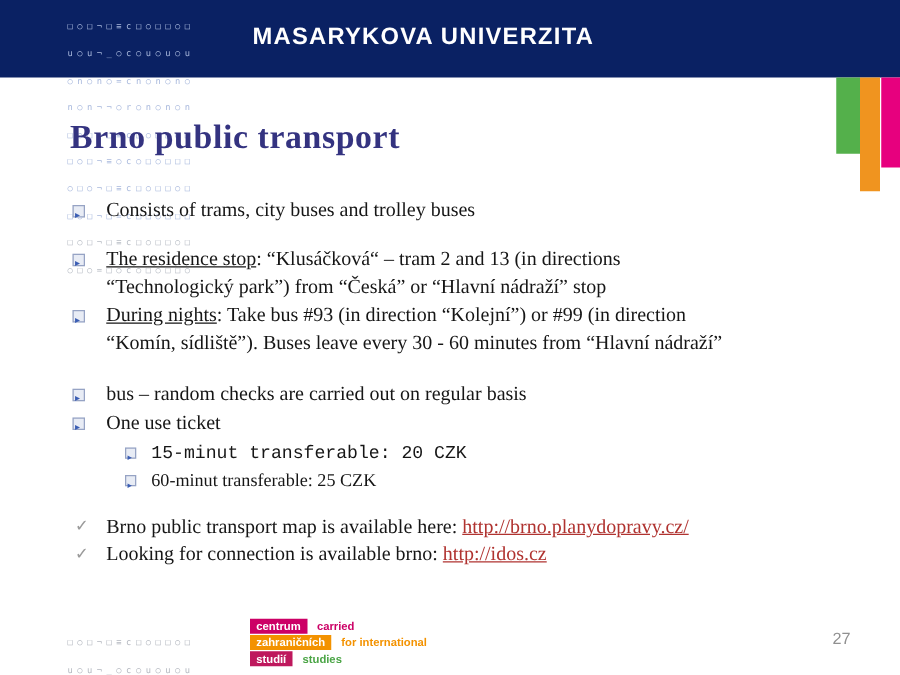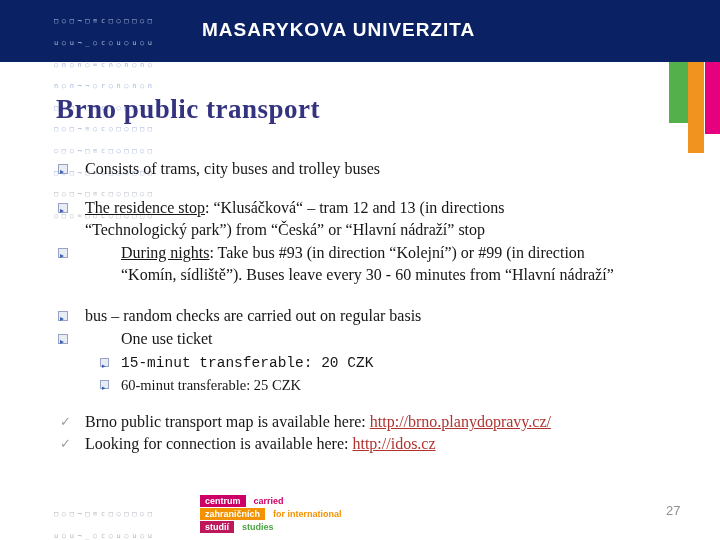--- a/index.html
+++ b/index.html
@@ -37,21 +37,21 @@
   .b-icon{flex:0 0 auto;width:10px;height:10px;margin:6px 17px 0 2px;
           background:#e8ecf5;border:1px solid #96a3c4;box-sizing:border-box;
           position:relative;}
   .b-icon::after{content:"\25B8";position:absolute;left:1px;top:-4px;
                  font-size:8px;color:#3a5db3;font-family:"DejaVu Sans", sans-serif;}
   .sub .b-icon{width:9px;height:9px;margin:6px 12px 0 44px;}
   .sub .b-icon::after{font-size:7px;top:-4px;}
   .sub{font-size:14.5px;line-height:22px;}
   .check-icon{flex:0 0 auto;width:10px;margin:0 15px 0 4px;color:#9b9b9b;
               font-family:"DejaVu Sans", sans-serif;font-size:13px;font-style:italic;}
-  .mt8{margin-top:8px;}  .mt17{margin-top:17px;} .mt1{margin-top:1px;gap:36px;}
+  .mt8{margin-top:8px;}  .mt17{margin-top:17px;} .mt1{margin-top:1px;}
   .mt19{margin-top:19px;} .mt2{margin-top:2px;font-family:Liberation Mono, monospace;} .mt15{margin-top:15px;}
   .uline{text-decoration:underline;}
   .line{display:block;}
   a.slide-link{color:#b03330;text-decoration:underline;cursor:pointer;}
 
   
   .footer-logo{position:absolute;left:200px;top:495px;
                font-family:"Liberation Sans", sans-serif;font-size:9px;}
   .logo-row{display:flex;align-items:center;margin-bottom:1px;height:12px;}
   .logo-box{color:#ffffff;font-weight:bold;padding:1px 5px;line-height:10px;}
@@ -92,21 +92,21 @@
   <div class="content">
 
     <div class="row mt8">
       <span class="b-icon"></span>
       <span>Consists of trams, city buses and trolley buses</span>
     </div>
 
     <div class="row mt17">
       <span class="b-icon"></span>
       <span>
-        <span class="line"><span class="uline">The residence stop</span><span>: “Klusáčková“ – tram 12 and 13 (in directions</span></span>
+        <span class="line"><span class="uline">The residence stop</span><span>: “Klusáčková“ – tram 2 and 13 (in directions</span></span>
         <span class="line">“Technologický park”) from “Česká” or “Hlavní nádraží” stop</span>
       </span>
     </div>
 
     <div class="row mt1">
       <span class="b-icon"></span>
       <span>
         <span class="line"><span class="uline">During nights</span><span>: Take bus #93 (in direction “Kolejní”) or #99 (in direction</span></span>
         <span class="line">“Komín, sídliště”). Buses leave every 30 - 60 minutes from “Hlavní nádraží”</span>
       </span>
@@ -134,21 +134,21 @@
       <span>60-minut transferable: 25 CZK</span>
     </div>
 
     <div class="row mt15">
       <span class="check-icon">✓</span>
       <span><span>Brno public transport map is available here: </span><a class="slide-link">http://brno.planydopravy.cz/</a></span>
     </div>
 
     <div class="row">
       <span class="check-icon">✓</span>
-      <span><span>Looking for connection is available here: </span><a class="slide-link">http://idos.cz</a></span>
+      <span><span>Looking for connection is available brno: </span><a class="slide-link">http://idos.cz</a></span>
     </div>
 
   </div>
 
   <div class="pattern pattern-footer">
     <span class="line">□○□¬□≡c□○□□○□</span>
     <span class="line">u○u¬_○c○u○u○u</span>
     
     
     

